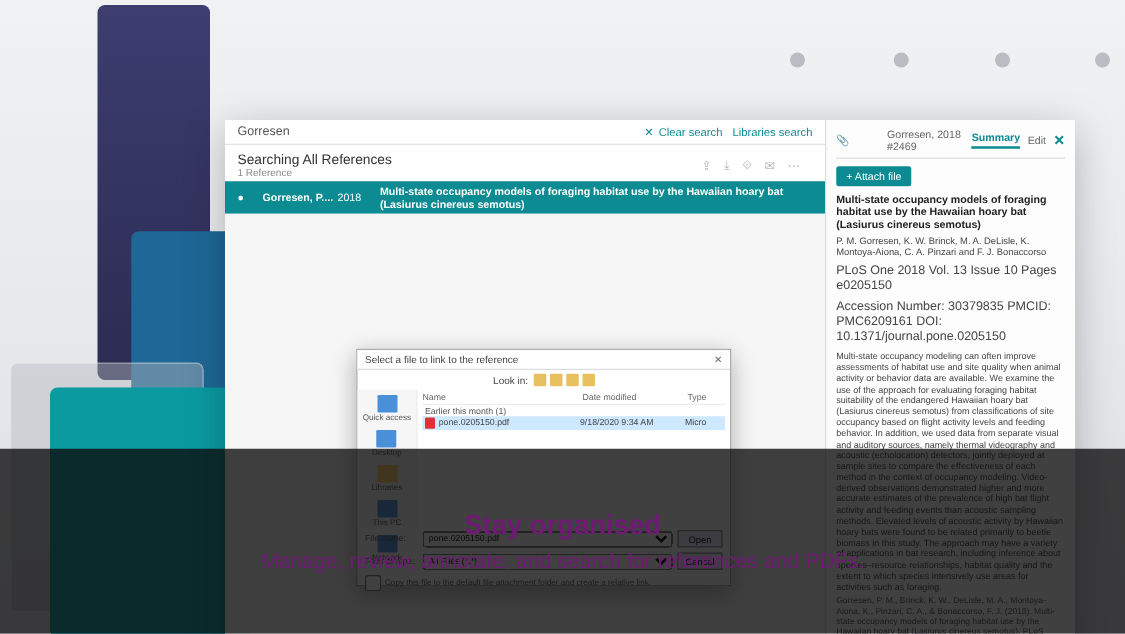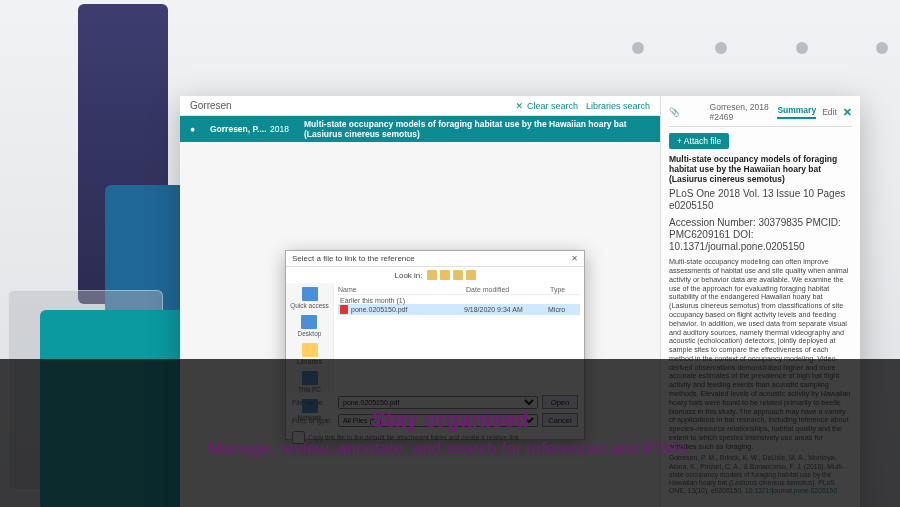--- a/index.html
+++ b/index.html
@@ -104,20 +104,31 @@
 <div class="app">
   <div class="main">
     <div class="searchbar">
       <input value="Gorresen" style="">
       <span class="clear">
           <span>✕</span> 
           <span>Clear search</span>
         </span>
       <span class="adv">Libraries search</span>
     </div>
+    <div class="listhead">
+      <div class="t">Searching All References</div>
+      <div class="c">1 Reference</div>
+      <div class="toolbar-icons">
+        <span>⇪</span>
+        <span>⤓</span>
+        <span>⟐</span>
+        <span>✉</span>
+        <span>⋯</span>
+      </div>
+    </div>
     <div class="row">
       <div class="c1">●</div>
       <div class="c2">Gorresen, P....</div>
       <div class="c3">2018</div>
       <div class="c4">Multi-state occupancy models of foraging habitat use by the Hawaiian hoary bat (Lasiurus cinereus semotus)</div>
     </div>
     <div class="filler">
 
       <div class="dialog">
         <div class="dlg-title">
@@ -178,20 +189,21 @@
   <div class="side">
     <div class="side-h">
       <span>📎</span>
       <span class="ref">Gorresen, 2018 #2469</span>
       <span class="sum">Summary</span>
       <span>Edit</span>
       <span class="close">✕</span>
     </div>
     <div class="attach"><button class="attach-btn">+ <span>Attach file</span></button></div>
     <div class="title">Multi-state occupancy models of foraging habitat use by the Hawaiian hoary bat (Lasiurus cinereus semotus)</div>
+    <div class="authors">P. M. Gorresen, K. W. Brinck, M. A. DeLisle, K. Montoya-Aiona, C. A. Pinzari and F. J. Bonaccorso</div>
     <div class="pub">PLoS One 2018 Vol. 13 Issue 10 Pages e0205150</div>
     <div class="acc">Accession Number: 30379835 PMCID: PMC6209161 DOI: 10.1371/journal.pone.0205150</div>
     <div class="abs">Multi-state occupancy modeling can often improve assessments of habitat use and site quality when animal activity or behavior data are available. We examine the use of the approach for evaluating foraging habitat suitability of the endangered Hawaiian hoary bat (Lasiurus cinereus semotus) from classifications of site occupancy based on flight activity levels and feeding behavior. In addition, we used data from separate visual and auditory sources, namely thermal videography and acoustic (echolocation) detectors, jointly deployed at sample sites to compare the effectiveness of each method in the context of occupancy modeling. Video-derived observations demonstrated higher and more accurate estimates of the prevalence of high bat flight activity and feeding events than acoustic sampling methods. Elevated levels of acoustic activity by Hawaiian hoary bats were found to be related primarily to beetle biomass in this study. The approach may have a variety of applications in bat research, including inference about species–resource relationships, habitat quality and the extent to which species intensively use areas for activities such as foraging.</div>
     <div class="cite-txt"><span>Gorresen, P. M., Brinck, K. W., DeLisle, M. A., Montoya-Aiona, K., Pinzari, C. A., &amp; Bonaccorso, F. J. (2018). Multi-state occupancy models of foraging habitat use by the Hawaiian hoary bat (Lasiurus cinereus semotus). PLoS ONE, 13(10), e0205150.</span> <span class="doi">10.1371/journal.pone.0205150</span></div>
   </div>
 </div>
 
 <div class="band">
   <div class="h">Stay organised</div>
   <div class="s">Manage, review, annotate, and search for references and PDFs.</div>

